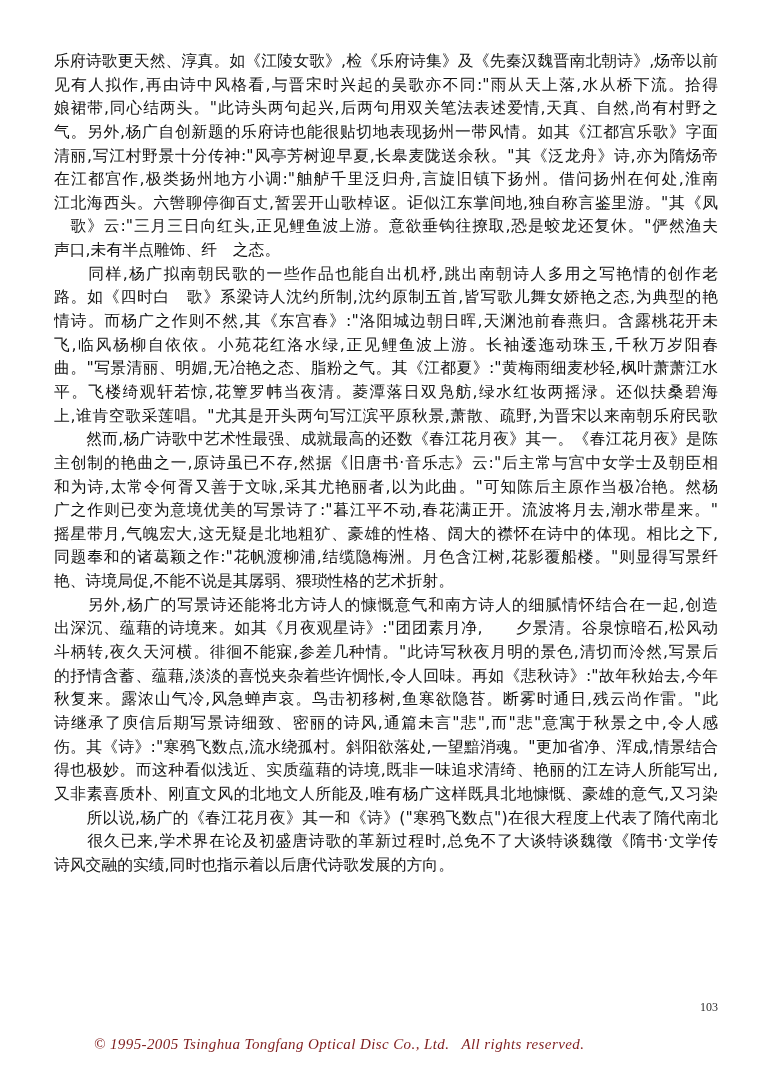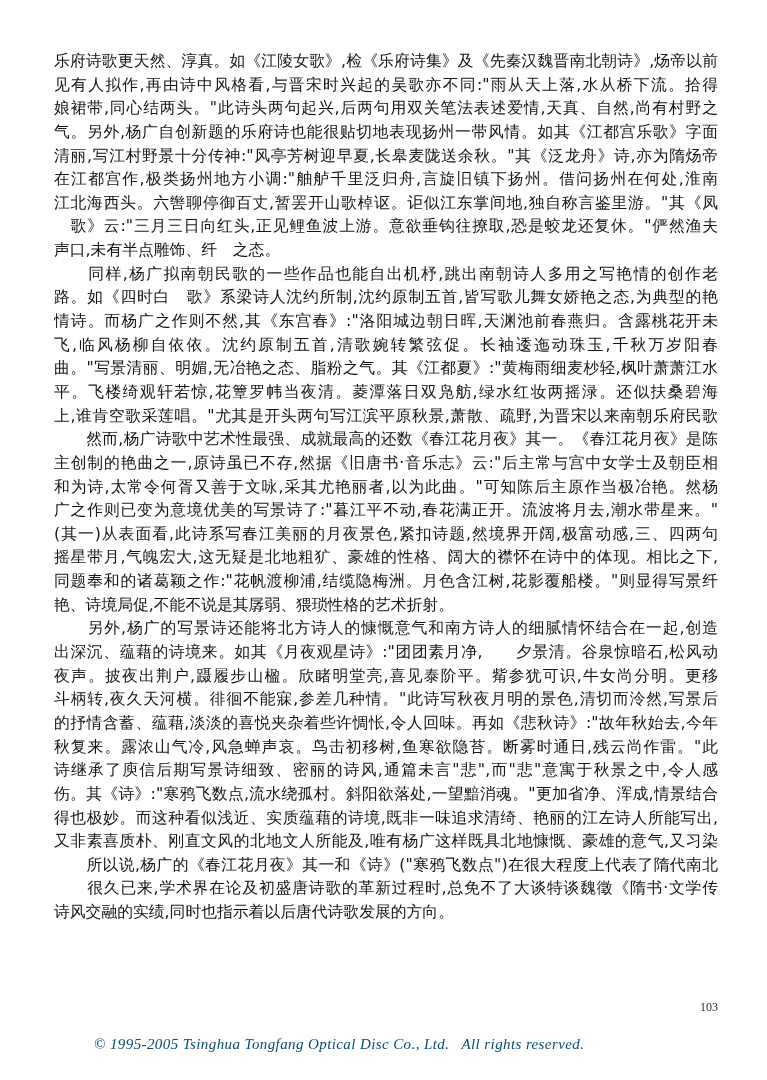--- a/index.html
+++ b/index.html
@@ -46,21 +46,21 @@
     font-size: 12px;
     color: #2b2b2b;
   }
   .copyright {
     position: absolute;
     left: 94px;
     top: 1036px;
     font-family: "Liberation Serif", "DejaVu Serif", serif;
     font-style: italic;
     font-size: 15px;
-    color: #0c4a6e;
+    color: #7f1d1d;
     white-space: pre;
     letter-spacing: 0.4px;
   }
 </style>
 </head>
 <body>
 
 <div class="page">
   <div class="text-block" id="text-block">
       <div class="line">乐府诗歌更天然、淳真。如《江陵女歌》,检《乐府诗集》及《先秦汉魏晋南北朝诗》,炀帝以前未</div>
@@ -68,35 +68,33 @@
       <div class="line">娘裙带,同心结两头。"此诗头两句起兴,后两句用双关笔法表述爱情,天真、自然,尚有村野之</div>
       <div class="line">气。另外,杨广自创新题的乐府诗也能很贴切地表现扬州一带风情。如其《江都宫乐歌》字面</div>
       <div class="line">清丽,写江村野景十分传神:"风亭芳树迎早夏,长皋麦陇送余秋。"其《泛龙舟》诗,亦为隋炀帝</div>
       <div class="line">在江都宫作,极类扬州地方小调:"舳舻千里泛归舟,言旋旧镇下扬州。借问扬州在何处,淮南</div>
       <div class="line">江北海西头。六辔聊停御百丈,暂罢开山歌棹讴。讵似江东掌间地,独自称言鉴里游。"其《凤</div>
       <div class="line">　歌》云:"三月三日向红头,正见鲤鱼波上游。意欲垂钩往撩取,恐是蛟龙还复休。"俨然渔夫</div>
       <div class="line para-end">声口,未有半点雕饰、纤　之态。</div>
       <div class="line">　　同样,杨广拟南朝民歌的一些作品也能自出机杼,跳出南朝诗人多用之写艳情的创作老</div>
       <div class="line">路。如《四时白　歌》系梁诗人沈约所制,沈约原制五首,皆写歌儿舞女娇艳之态,为典型的艳</div>
       <div class="line">情诗。而杨广之作则不然,其《东宫春》:"洛阳城边朝日晖,天渊池前春燕归。含露桃花开未</div>
-      <div class="line">飞,临风杨柳自依依。沈约原制五首,清歌婉转繁弦促。长袖逶迤动珠玉,千秋万岁阳春</div>
+      <div class="line">飞,临风杨柳自依依。小苑花红洛水绿,正见鲤鱼波上游。长袖逶迤动珠玉,千秋万岁阳春</div>
       <div class="line">曲。"写景清丽、明媚,无冶艳之态、脂粉之气。其《江都夏》:"黄梅雨细麦杪轻,枫叶萧萧江水</div>
       <div class="line">平。飞楼绮观轩若惊,花簟罗帏当夜清。菱潭落日双凫舫,绿水红妆两摇渌。还似扶桑碧海</div>
       <div class="line">上,谁肯空歌采莲唱。"尤其是开头两句写江滨平原秋景,萧散、疏野,为晋宋以来南朝乐府民歌</div>
       <div class="line">　　然而,杨广诗歌中艺术性最强、成就最高的还数《春江花月夜》其一。《春江花月夜》是陈后</div>
       <div class="line">主创制的艳曲之一,原诗虽已不存,然据《旧唐书·音乐志》云:"后主常与宫中女学士及朝臣相</div>
       <div class="line">和为诗,太常令何胥又善于文咏,采其尤艳丽者,以为此曲。"可知陈后主原作当极冶艳。然杨</div>
       <div class="line">广之作则已变为意境优美的写景诗了:"暮江平不动,春花满正开。流波将月去,潮水带星来。"</div>
-      <div class="line">(其一)从表面看,此诗系写春江美丽的月夜景色,紧扣诗题,然境界开阔,极富动感,三、四两句</div>
       <div class="line">摇星带月,气魄宏大,这无疑是北地粗犷、豪雄的性格、阔大的襟怀在诗中的体现。相比之下,</div>
       <div class="line">同题奉和的诸葛颖之作:"花帆渡柳浦,结缆隐梅洲。月色含江树,花影覆船楼。"则显得写景纤</div>
       <div class="line para-end">艳、诗境局促,不能不说是其孱弱、猥琐性格的艺术折射。</div>
       <div class="line">　　另外,杨广的写景诗还能将北方诗人的慷慨意气和南方诗人的细腻情怀结合在一起,创造</div>
       <div class="line">出深沉、蕴藉的诗境来。如其《月夜观星诗》:"团团素月净,　　夕景清。谷泉惊暗石,松风动</div>
-      <div class="line">夜声。披夜出荆户,蹑履步山楹。欣睹明堂亮,喜见泰阶平。觜参犹可识,牛女尚分明。更移</div>
       <div class="line">斗柄转,夜久天河横。徘徊不能寐,参差几种情。"此诗写秋夜月明的景色,清切而泠然,写景后</div>
       <div class="line">的抒情含蓄、蕴藉,淡淡的喜悦夹杂着些许惆怅,令人回味。再如《悲秋诗》:"故年秋始去,今年</div>
       <div class="line">秋复来。露浓山气冷,风急蝉声哀。鸟击初移树,鱼寒欲隐苔。断雾时通日,残云尚作雷。"此</div>
       <div class="line">诗继承了庾信后期写景诗细致、密丽的诗风,通篇未言"悲",而"悲"意寓于秋景之中,令人感</div>
       <div class="line">伤。其《诗》:"寒鸦飞数点,流水绕孤村。斜阳欲落处,一望黯消魂。"更加省净、浑成,情景结合</div>
       <div class="line">得也极妙。而这种看似浅近、实质蕴藉的诗境,既非一味追求清绮、艳丽的江左诗人所能写出,</div>
       <div class="line">又非素喜质朴、刚直文风的北地文人所能及,唯有杨广这样既具北地慷慨、豪雄的意气,又习染</div>
       <div class="line">　　所以说,杨广的《春江花月夜》其一和《诗》("寒鸦飞数点")在很大程度上代表了隋代南北</div>
       <div class="line">　　很久已来,学术界在论及初盛唐诗歌的革新过程时,总免不了大谈特谈魏徵《隋书·文学传</div>
       <div class="line para-end">诗风交融的实绩,同时也指示着以后唐代诗歌发展的方向。</div>

